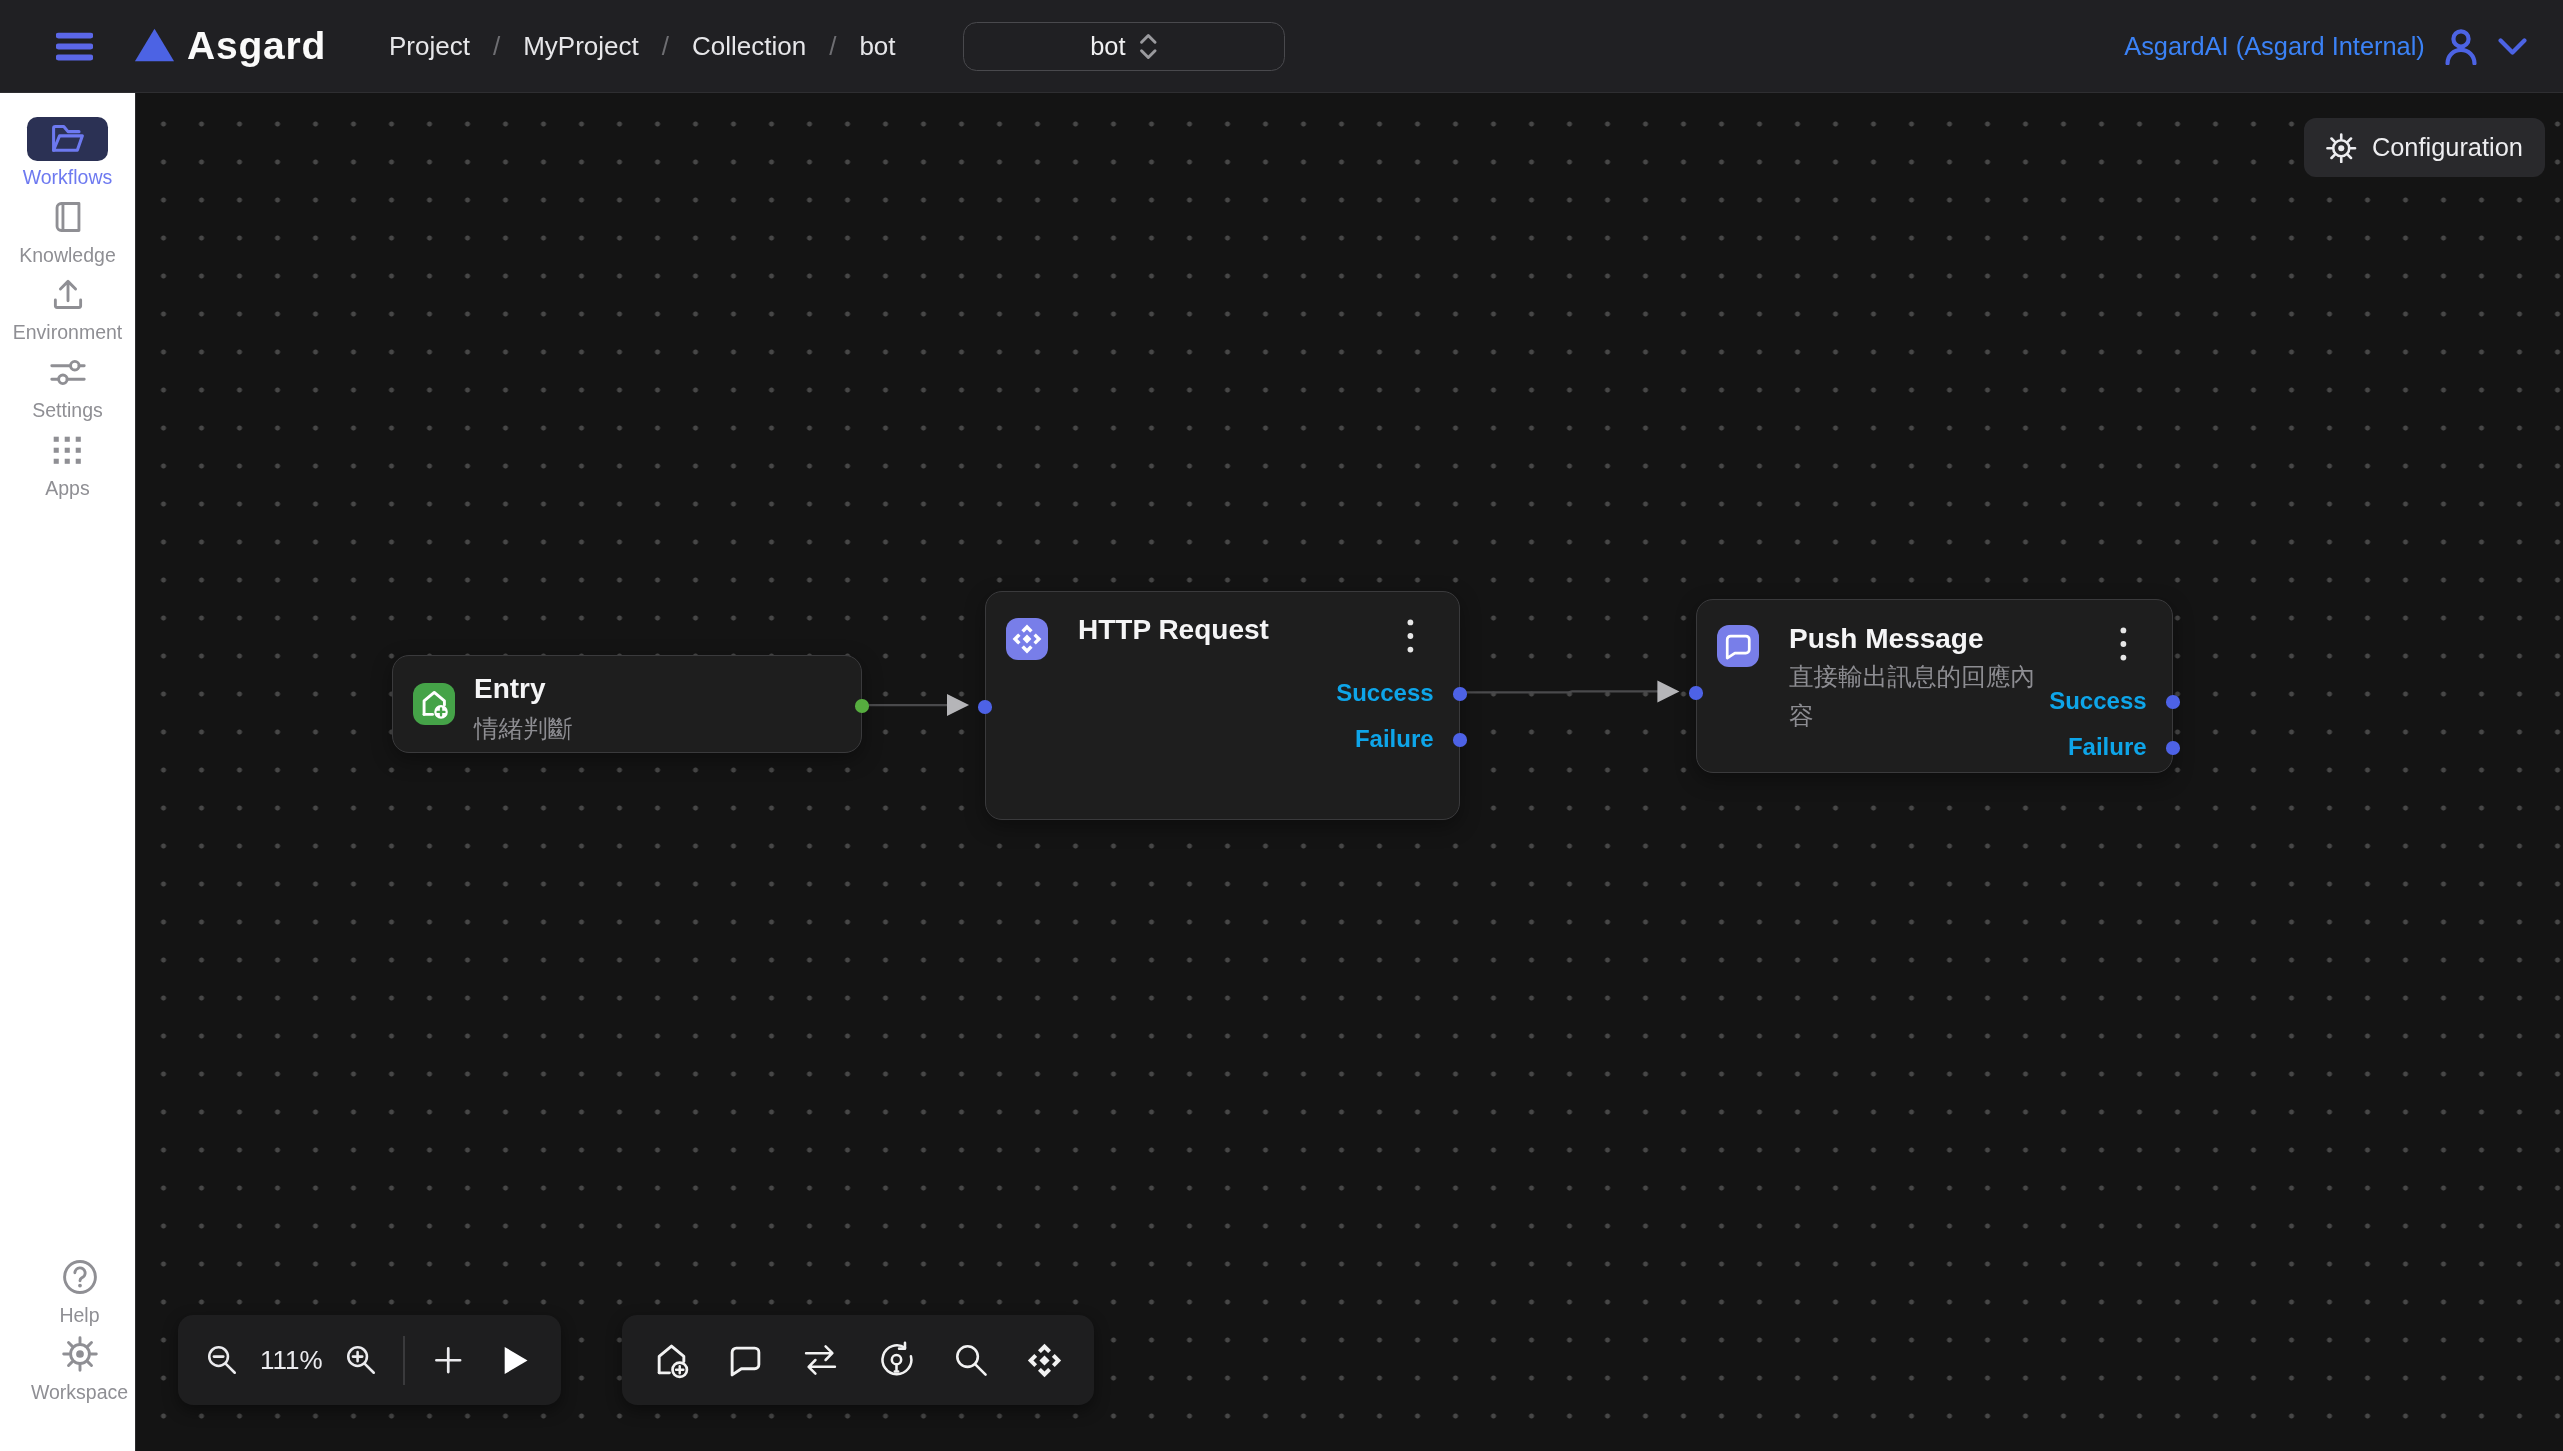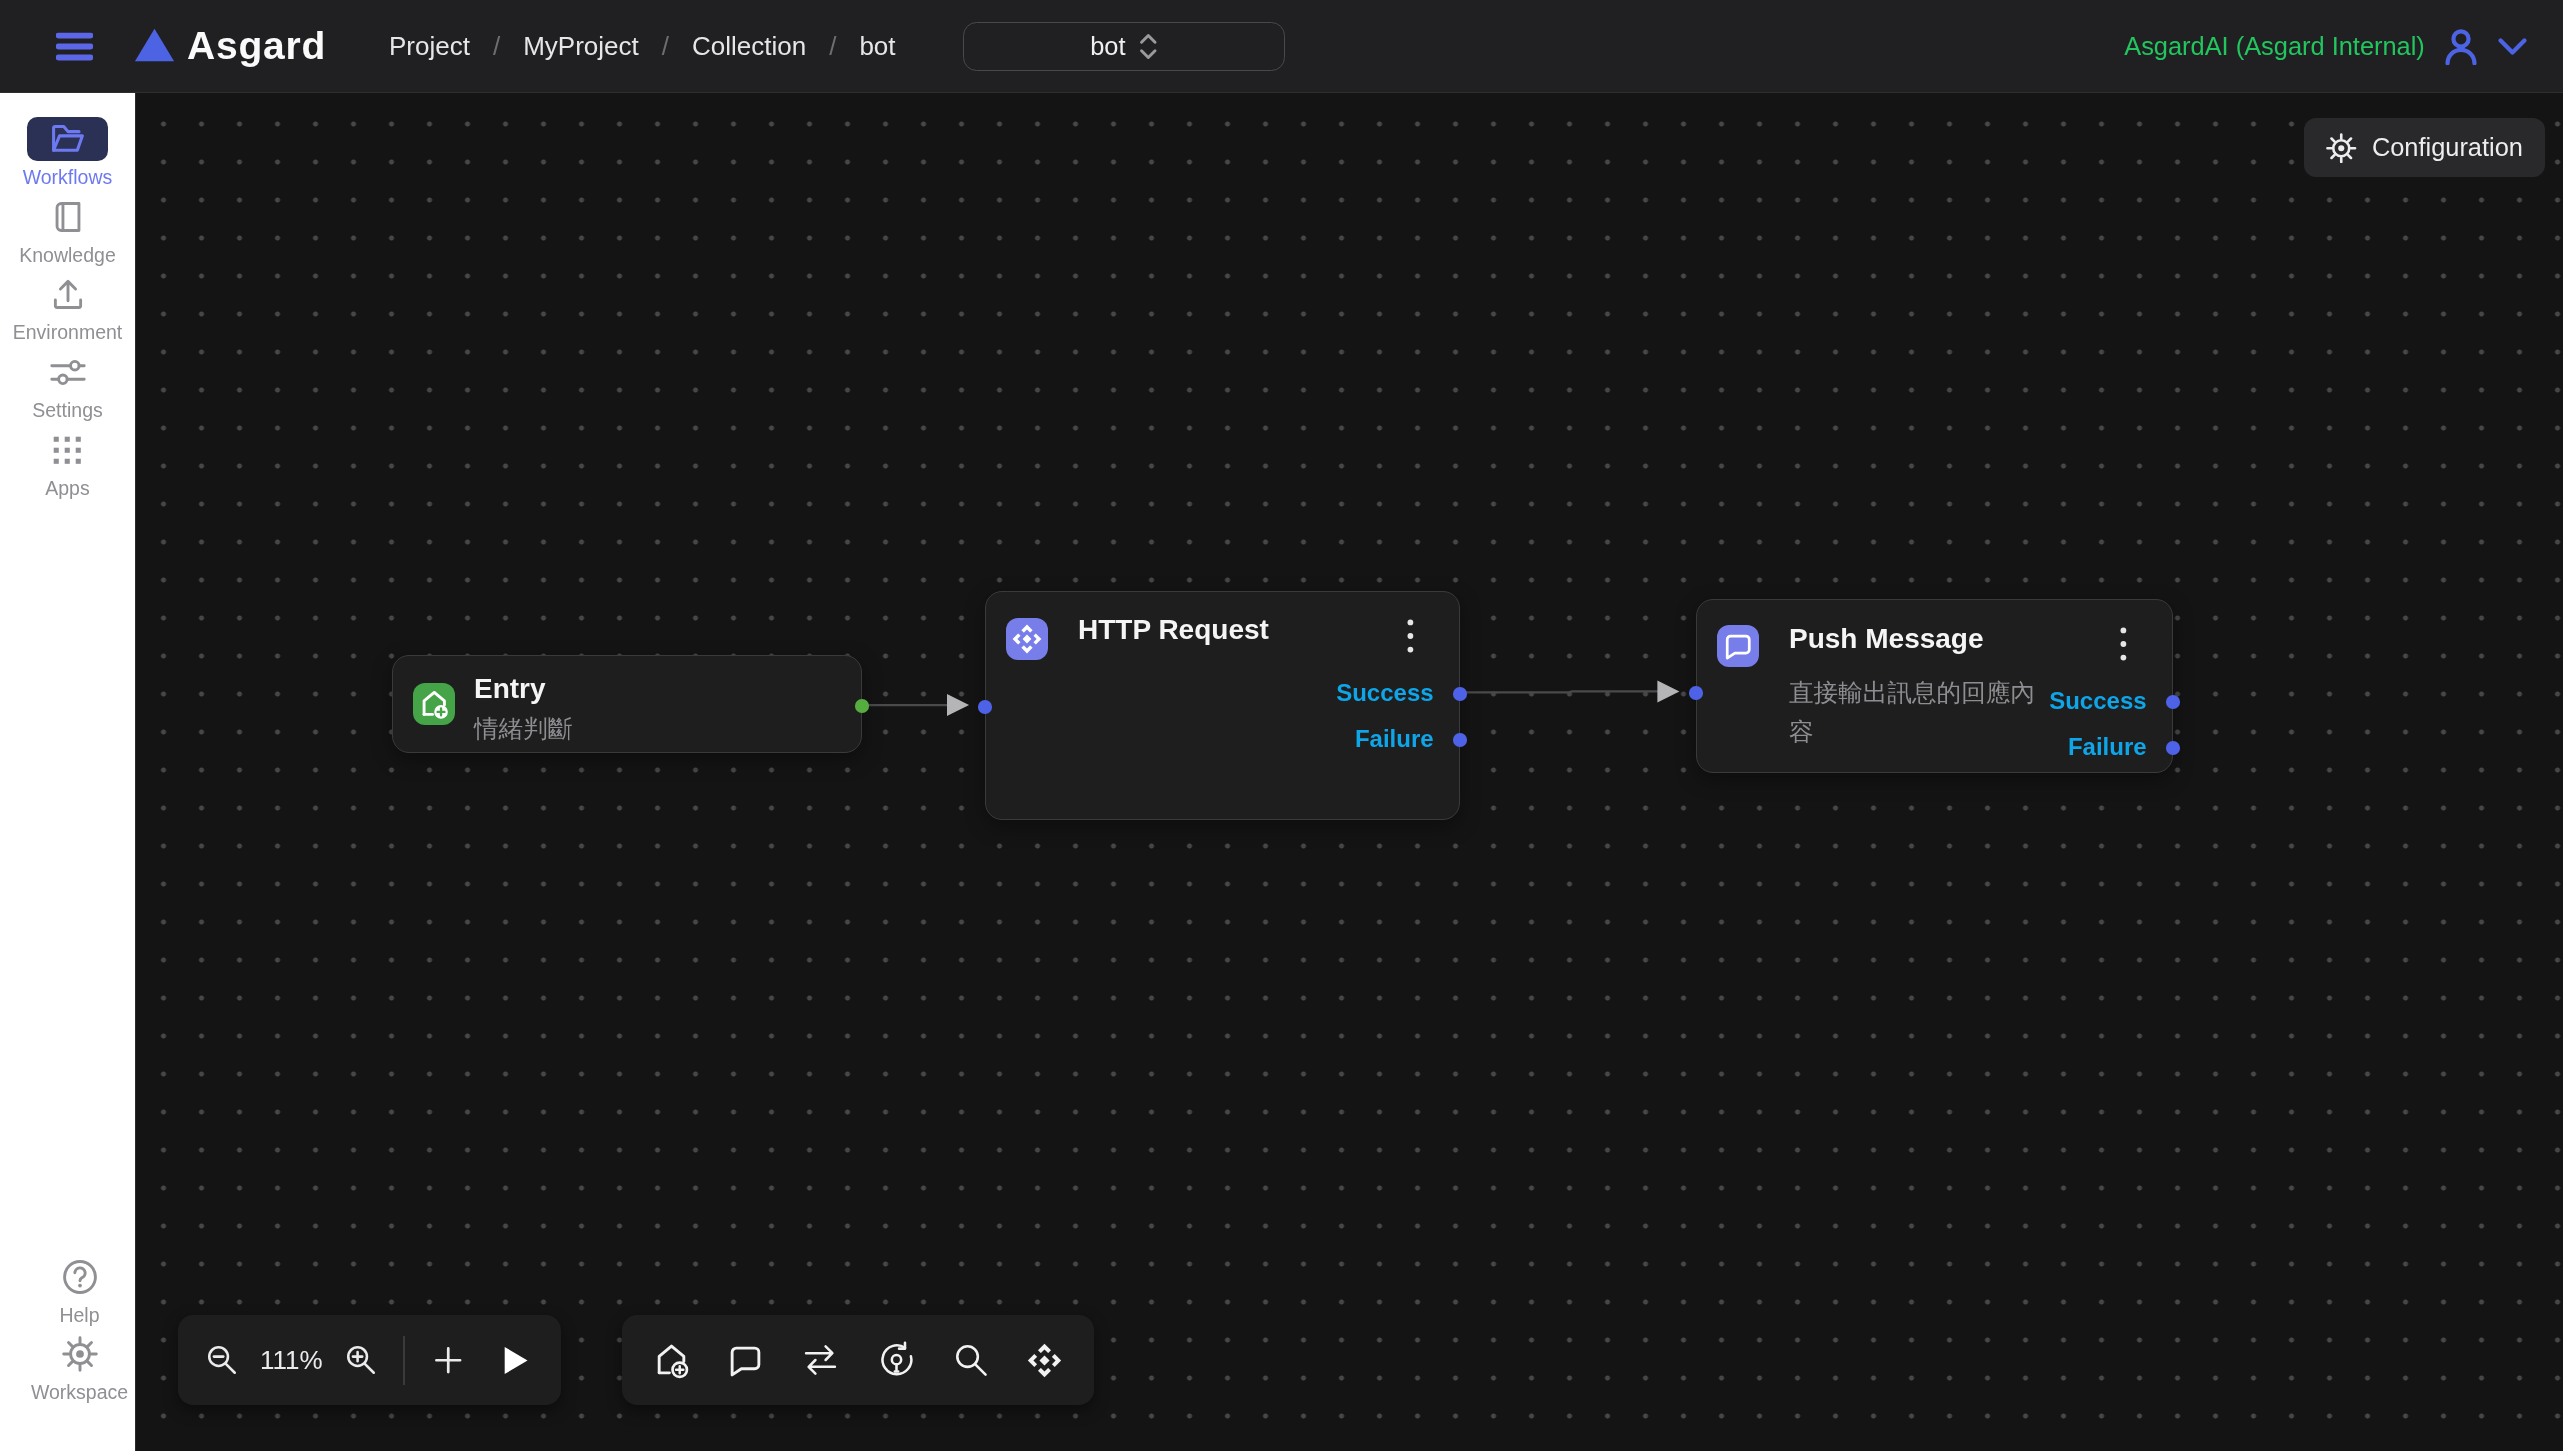--- a/index.html
+++ b/index.html
@@ -9,21 +9,21 @@
   
   .header { position:absolute; left:0; top:0; width:2563px; height:93px; background:#202023; border-bottom:0.8px solid #2e2e31; z-index:30; }
   .hamburger { position:absolute; left:56px; top:28px; width:37px; height:37px; cursor:pointer; }
   .logo-triangle { position:absolute; left:134px; top:28px; }
   .logo-text { position:absolute; left:187px; top:24px; font-size:39px; font-weight:600; color:#fafafa; letter-spacing:0.8px; }
   .breadcrumb { position:absolute; left:389px; top:0; height:93px; display:flex; align-items:center; gap:23px; font-size:26px; color:#e6e6e9; }
   .breadcrumb .sep { color:#6e6e72; }
   .crumb { cursor:pointer; }
   .bot-select { position:absolute; left:963px; top:22px; width:322px; height:49px; border:1.7px solid #49494d; border-radius:13.6px; display:flex; align-items:center; justify-content:center; gap:13.6px; color:#f0f0f2; font-size:25.4px; cursor:pointer; background:transparent; }
   .account { position:absolute; right:36px; top:0; height:93px; display:flex; align-items:center; gap:18.6px; }
-  .account-label { color:#22c55e; font-size:25.4px; }
+  .account-label { color:#3b82f6; font-size:25.4px; }
 
   
   .sidebar { position:absolute; left:0; top:93px; width:136px; height:1358px; background:#ffffff; border-right:0.8px solid #2a2a2d; z-index:20; display:flex; flex-direction:column; align-items:center; padding-top:24px; }
   .side-item { width:136px; height:76px; display:flex; flex-direction:column; align-items:center; justify-content:flex-start; cursor:pointer; margin-bottom:1.7px; }
   .side-icon-wrap { width:81px; height:44px; border-radius:10.2px; display:flex; align-items:center; justify-content:center; }
   .side-item.active .side-icon-wrap { background:#2b3154; }
   .side-label { margin-top:5.1px; font-size:19.5px; color:#8f8f94; }
   .side-item.active .side-label { color:#6d79f0; }
   .side-spacer { flex:1; }
   .side-footer { display:flex; flex-direction:column; align-items:center; margin-bottom:41px;padding-left:24px; }
@@ -272,21 +272,21 @@
           </svg>
       </div>
       <div class="node-title" style="left:92px; top:23px;">Push Message</div>
       <div class="kebab">
           <svg width="6.8" height="36" viewBox="0 0 8 42">
             <circle cx="4" cy="5" r="3.4" fill="#e6e6e6"></circle>
             <circle cx="4" cy="21" r="3.4" fill="#e6e6e6"></circle>
             <circle cx="4" cy="37" r="3.4" fill="#e6e6e6"></circle>
           </svg>
         </div>
-      <div class="node-sub" style="left:92px; top:57px;margin-top:16px;">直接輸出訊息的回應內
+      <div class="node-sub" style="left:92px; top:57px;">直接輸出訊息的回應內
 容</div>
       <div class="port-label" style="top:86px;">Success</div>
       <div class="port-label" style="top:132px;">Failure</div>
       <span class="port blue" style="left:-7.6px; top:86px;"></span>
       <span class="port blue" style="right:-7.6px; top:95px;"></span>
       <span class="port blue" style="right:-7.6px; top:141px;"></span>
     </div>
 
     <div class="toolbar toolbar1">
       <button class="tb-btn">

